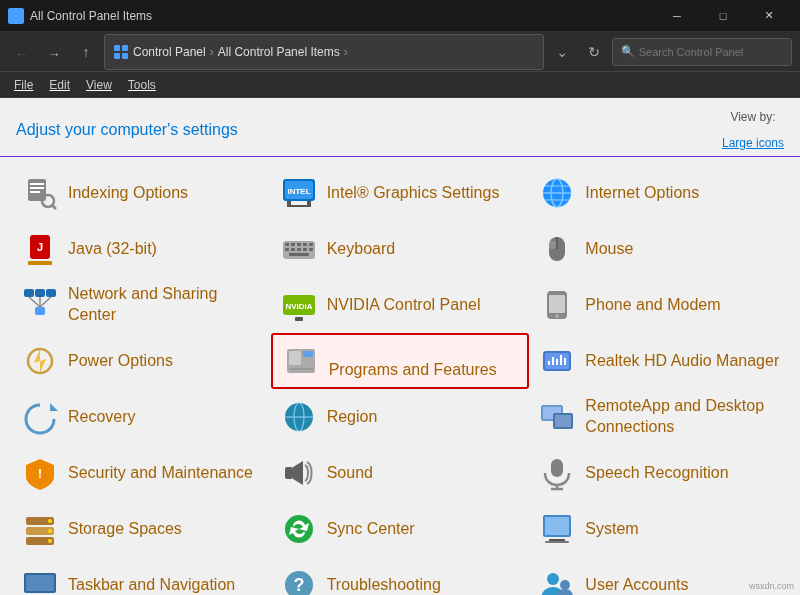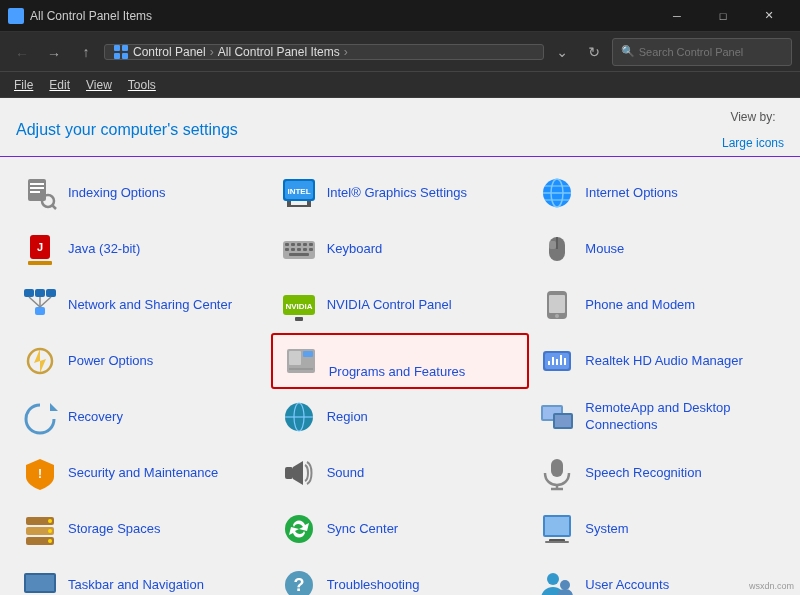--- a/index.html
+++ b/index.html
@@ -74,21 +74,21 @@
       cursor: pointer;
       display: flex;
       align-items: center;
       justify-content: center;
       border-radius: 3px;
     }
     .nav-btn.disabled { color: #555; cursor: default; }
     .address-path {
       flex: 1;
       background: #3a3a3a;
-      height: 16px;
+      height: 36px;
       border: 1px solid #555;
       border-radius: 3px;
       display: flex;
       align-items: center;
       padding: 0 8px;
       font-size: 12px;
       color: #ddd;
     }
     .address-path .breadcrumb-sep {
       color: #888;
@@ -175,20 +175,21 @@
       color: #555;
       display: flex;
       align-items: center;
       gap: 12px;
       flex-direction: column;
     }
     .view-by-link {
       color: #0078d7;
       cursor: pointer;
       font-size: 12px;
+      text-decoration: underline;
     }
 
     
     .icons-grid {
       flex: 1;
       overflow-y: auto;
       padding: 8px 12px;
       display: grid;
       grid-template-columns: repeat(3, 1fr);
       grid-auto-rows: 56px;
@@ -212,22 +213,22 @@
     .item-icon {
       width: 40px;
       height: 40px;
       display: flex;
       align-items: center;
       justify-content: center;
       flex-shrink: 0;
       font-size: 28px;
     }
     .item-label {
-      font-size: 13px;
-      color: #1d4ed8;
+      font-size: 16px;
+      color: #a16207;
       line-height: 1.3;
     }
 
     
     .watermark {
       position: fixed;
       bottom: 4px;
       right: 6px;
       font-size: 9px;
       color: #999;

